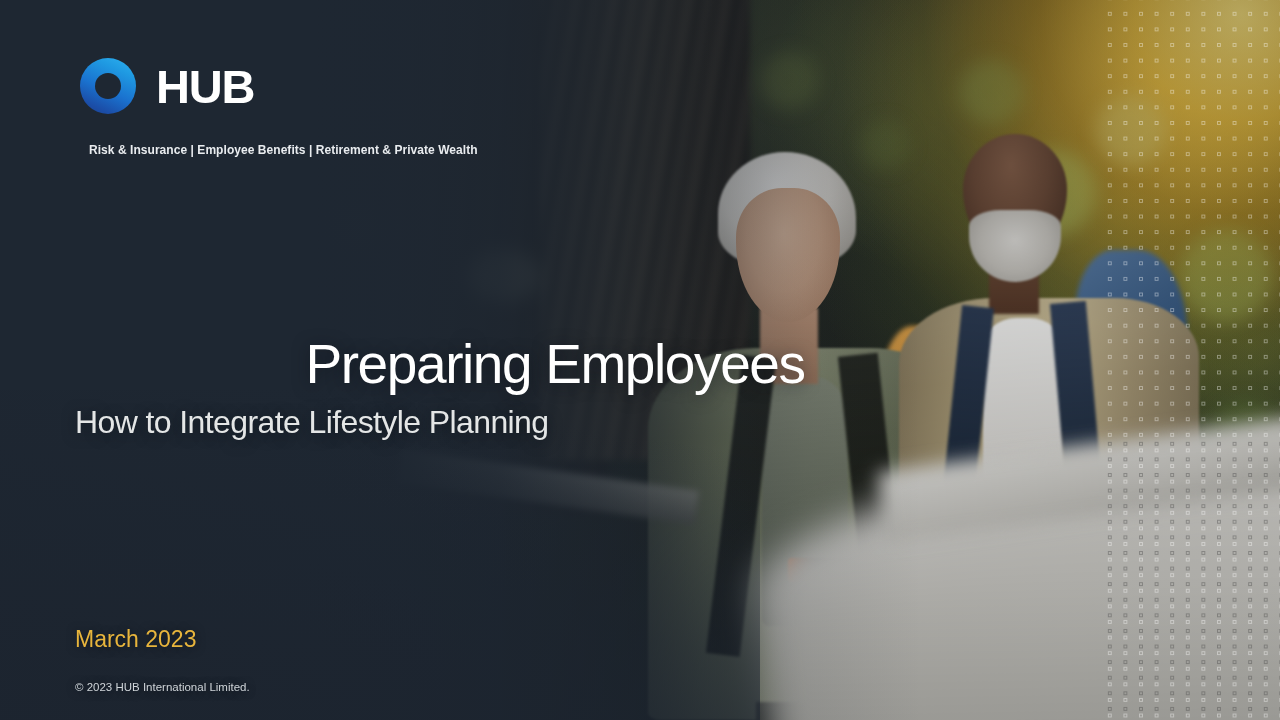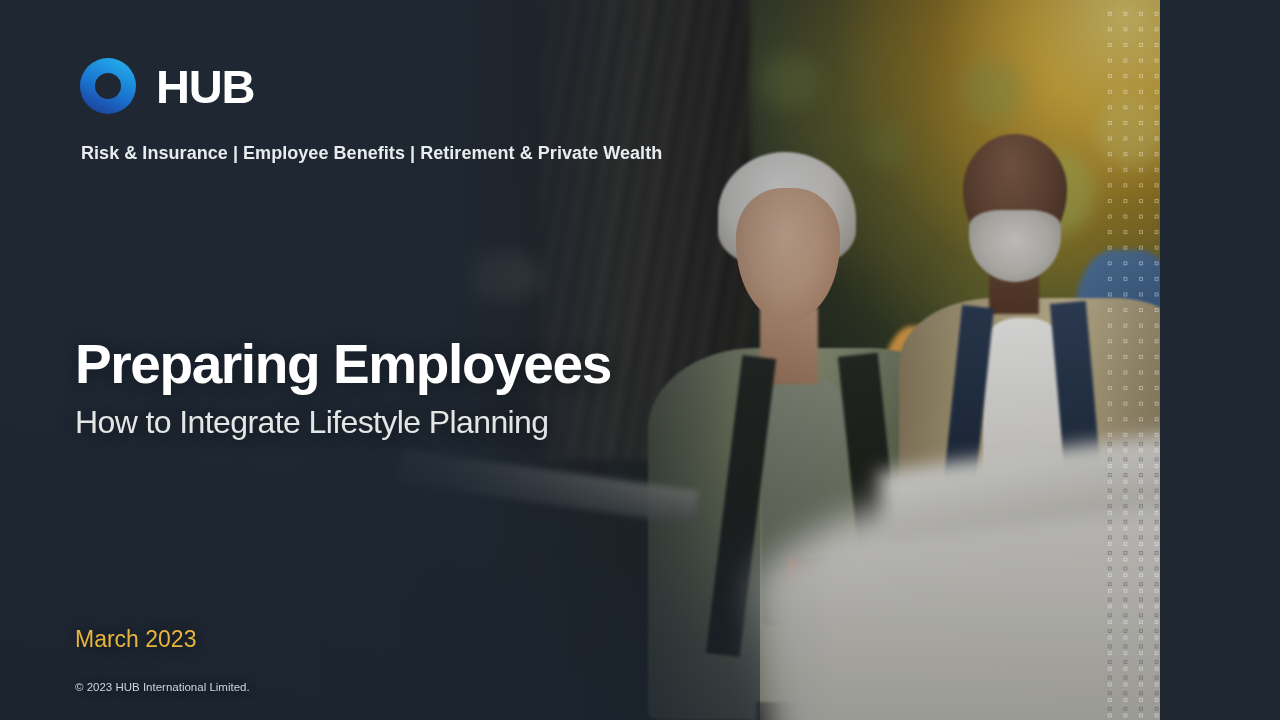--- a/index.html
+++ b/index.html
@@ -7,21 +7,21 @@
 
   html, body {
     width:1280px; height:720px;
     overflow:hidden;
     background:#1e2732;
     font-family:"Liberation Sans", sans-serif;
   }
 
   #slide {
     position:relative;
-    width:1160px; height:720px;
+    width:1280px; height:720px;
     background:#1e2732;
     overflow:hidden;
   }
 
   
   .photo {
     position:absolute;
     inset:0;
     overflow:hidden;
   }
@@ -292,33 +292,34 @@
     content:""; position:absolute; left:50%; top:50%;
     width:26px; height:26px; margin:-13px 0 0 -13px;
     background:#1e2732; border-radius:50%;
   }
   .brand-word {
     font-size:47px; font-weight:700; letter-spacing:-1.2px;
     color:#ffffff; line-height:1;
     font-family:"Liberation Sans", sans-serif;
   }
   .tagline {
-    position:absolute; left:81px; top:143px;
-    font-size:18px; font-weight:700; color:#e9ecef; letter-spacing:.05px;
+    position:absolute; left:89px; top:143px;
+    font-size:12px; font-weight:700; color:#e9ecef; letter-spacing:.05px;
     white-space:nowrap;
   }
 
   
   .headline {
     position:absolute; left:75px; top:334px; width:960px;
   }
   .h-main {
-    font-size:55px; font-weight:700; line-height:1.11;
+    font-size:55px; font-weight:400; line-height:1.11;
     color:#ffffff; letter-spacing:-1.4px;
     text-shadow:0 2px 16px rgba(12,17,24,.55);
+    text-align:center;
   }
   .h-sub {
     margin-top:8px;
     font-size:32px; font-weight:400; line-height:1.23;
     color:#e4e6e6; letter-spacing:-.6px;
     text-shadow:0 2px 14px rgba(12,17,24,.62);
   }
   .date {
     position:absolute; left:75px; top:626px;
     font-size:23px; font-weight:400; color:#e8b53c;

